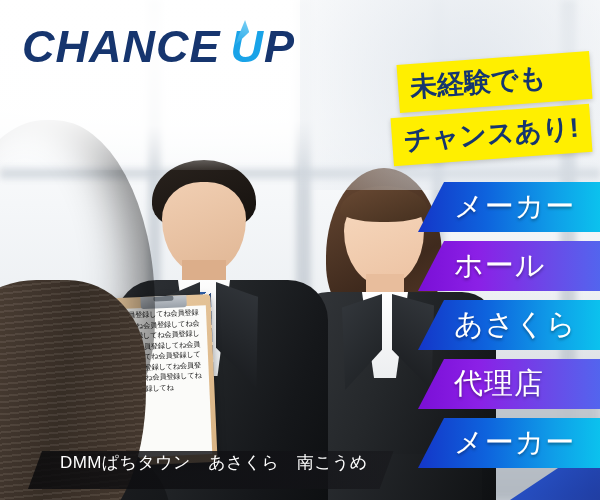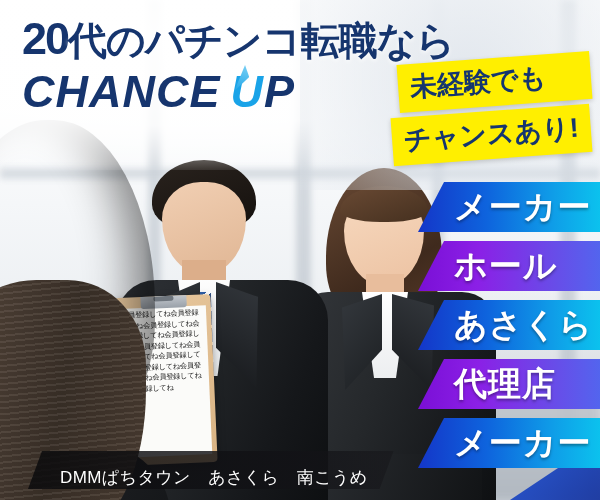--- a/index.html
+++ b/index.html
@@ -158,28 +158,28 @@
   .tag{
     position:relative;height:50px;margin-bottom:9px;
     display:flex;align-items:center;
     padding-left:36px;
     clip-path:polygon(26px 0,100% 0,100% 100%,0 100%);
     box-shadow:0 3px 7px rgba(0,0,0,.28);
   }
   .tag.cyan{background:linear-gradient(90deg,#1436c8 0%,#0e63dd 34%,#0f9ee8 68%,#0ad0f0 100%);}
   .tag.violet{background:linear-gradient(90deg,#7a0fd6 0%,#8b20e6 30%,#6a4ae8 66%,#4b6ef0 100%);}
   .tag-label{
-    color:#fff;font-size:33px;font-weight:700;letter-spacing:1px;white-space:nowrap;
+    color:#fff;font-size:29px;font-weight:400;letter-spacing:1px;white-space:nowrap;
     text-shadow:0 2px 3px rgba(0,0,0,.35);
   }
 
   
   .caption{
     position:absolute;left:28px;top:451px;height:38px;z-index:8;
-    display:flex;align-items:flex-end;
+    display:flex;align-items:flex-start;
     padding:0 26px 0 32px;
     background:linear-gradient(90deg,rgba(10,10,12,.84),rgba(18,18,22,.80) 72%,rgba(22,22,26,.55));
     clip-path:polygon(14px 0,100% 0,calc(100% - 14px) 100%,0 100%);
   }
   .caption-text{color:#fff;font-size:17px;font-weight:500;white-space:nowrap;letter-spacing:.4px;}
 
   
   .wedge{position:absolute;right:0;bottom:0;width:90px;height:60px;background:linear-gradient(135deg,#1b4fd8,#0f2f9e);clip-path:polygon(100% 0,100% 100%,0 100%);opacity:.9;}
 </style>
 </head>
@@ -234,23 +234,20 @@
       <div class="pl-hair"></div>
       <div class="pl-hair2"></div>
     </div>
 
     <div class="wedge"></div>
     <div class="top-glow"></div>
     <div class="corner-shade"></div>
   </div>
 
   <div class="headline">
-    <div class="hl-line1">
-      <span class="hl-num">20</span><span>代のパチンコ転職なら</span>
-    </div>
     <div class="hl-line2">
       <span>CHANCE</span><span class="hl-up"><span class="up-arrow"></span><span class="hl-u">U</span><span class="hl-p">P</span></span>
     </div>
   </div>
 
   <div class="badges">
     <div class="badge badge-1">未経験でも</div>
     <div class="badge badge-2">チャンスあり!</div>
   </div>
 

